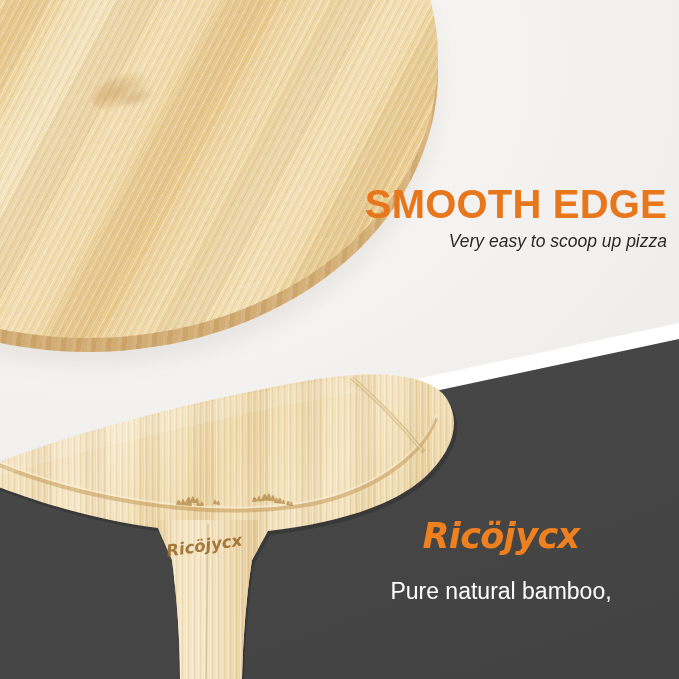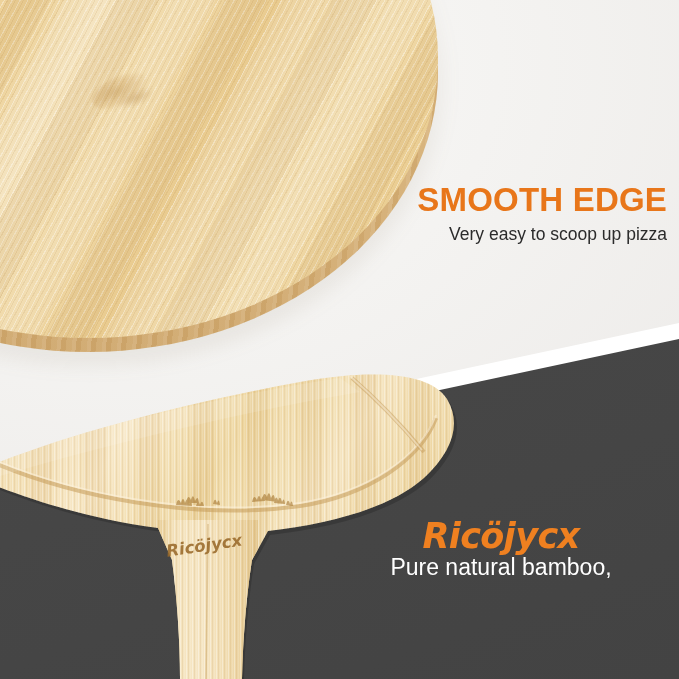--- a/index.html
+++ b/index.html
@@ -127,42 +127,42 @@
     z-index:7;
   }
   .peel svg{display:block;}
 
   
   .txt-top{
     position:absolute; right:12px; top:183px;
     text-align:right; z-index:8; width:420px;
   }
   .headline{
-    font-size:33px; font-weight:bold; letter-spacing:.2px;
+    font-size:40px; font-weight:bold; letter-spacing:.2px;
     color:#e8761a; line-height:1.06; margin:0;
     white-space:nowrap;
   }
   .subline{
     font-size:17.5px; color:#2b2b2b; margin:6px 0 0 0;
-    line-height:1.2; white-space:nowrap; font-weight:400;
+    line-height:1.2; white-space:nowrap; font-weight:400;font-style:italic;
   }
 
   .txt-bottom{
     position:absolute; left:336px; top:519px;
     text-align:center; z-index:8; width:330px;
   }
   .logo{
     font-family:"DejaVu Sans", sans-serif;
     font-size:35px; font-weight:bold; font-style:italic;
     color:#ef8020; letter-spacing:-.6px; line-height:1;
     margin:0; white-space:nowrap;
   }
   .tagline{
     font-size:23px; color:#ffffff; line-height:1.2;
-    margin:0 0 0 0; font-weight:400;
+    margin:24px 0 0 0; font-weight:400;
   }
   .tagline span{display:block; white-space:nowrap;}
 </style>
 </head>
 <body>
 
 <div id="stage">
 
   <div class="panel-top"></div>
 

